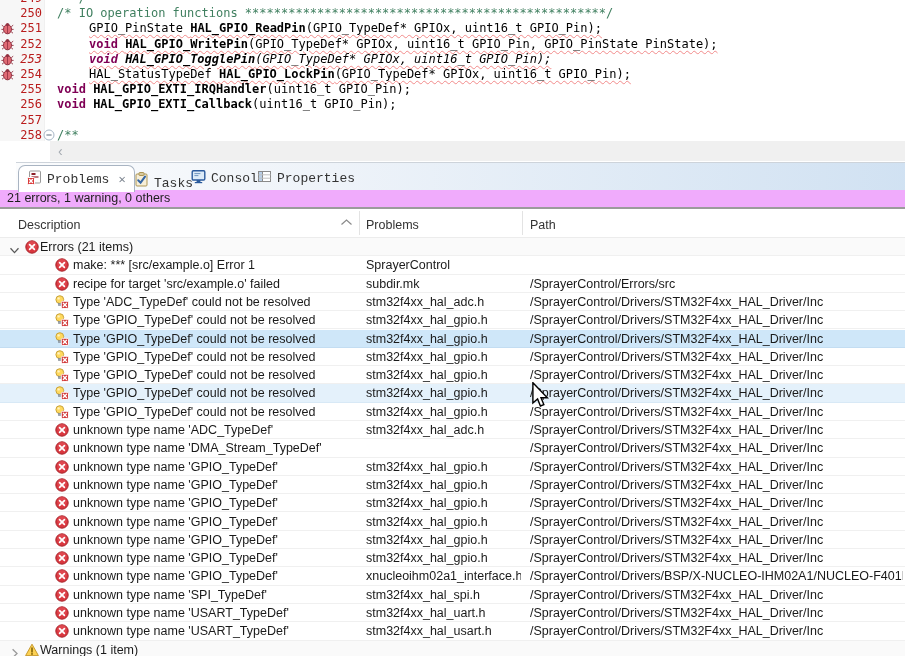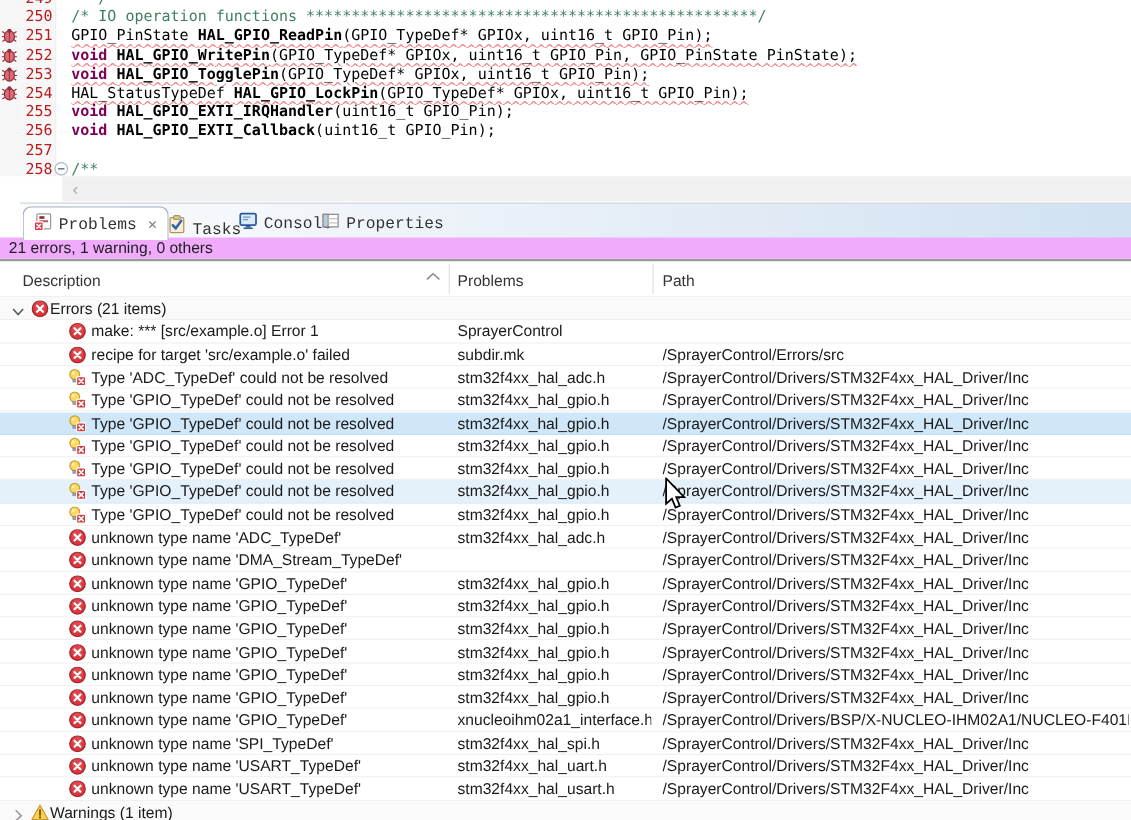--- a/index.html
+++ b/index.html
@@ -12,21 +12,21 @@
   #gutter-bg { position:absolute; left:0; top:0; width:45px; height:141px; background:#f7f7f7; border-right:1px solid #f0f0f0; }
   .code-line { position:absolute; left:0; height:15.2px; width:905px; white-space:pre; font-family:"DejaVu Sans Mono", monospace; font-size:12px; line-height:15.2px; }
   .ln-marker { position:absolute; left:1px; width:15px; top:1px; height:13px; }
   .ln-num { position:absolute; left:15px; width:27px; text-align:right; color:#b91c1c; font-family:"DejaVu Sans Mono", monospace; font-size:12px; }
   .ln-fold { position:absolute; left:43px; width:13px; top:1.5px; }
   .ln-code { position:absolute; left:57px; }
   .tk-cm { color:#3F7F5F; }
   .tk-kw { color:#7F0055; font-weight:bold; }
   .tk-fn { color:#000; font-weight:bold; }
   .tk-pl { color:#000; }
-  .sq { text-decoration-line:underline; text-decoration-style:wavy; text-decoration-color:#f28b8b; text-decoration-thickness:1px; text-underline-offset:2px; }
+  .sq { text-decoration-line:underline; text-decoration-style:wavy; text-decoration-color:#f28b8b; text-decoration-thickness:1px; text-underline-offset:2px;margin-left:32px; }
   #hscroll { position:absolute; left:50px; top:141px; width:855px; height:20px; background:#f0f0f0; }
   #hscroll .larr { position:absolute; left:8px; top:1px; color:#a3a9b0; font-size:14px; line-height:18px; }
 
   
   #tabstrip { position:absolute; left:16px; top:162px; width:905px; height:44px;
     background:linear-gradient(90deg,#fbfcfd 0%,#eef3f9 35%,#d0e1f2 100%);
     border-top:1px solid #cdd3da; border-bottom:1px solid #b7c1ce;font-family:Liberation Mono, monospace; }
   .tab { position:absolute; top:2px; height:26px; display:flex; align-items:center; gap:5px; font-size:13px; color:#333; padding:0 8px; }
   .tab.active { background:#fff; border:1px solid #a9b4c2; border-bottom:none; border-radius:7px 7px 0 0; height:27px; z-index:2; }
   .tab .close { color:#7d8590; font-size:12px; margin-left:4px; }
@@ -66,21 +66,21 @@
               <path d="M6.5 2.8 V11.6" stroke="#903040" stroke-width="0.8"></path>
               <circle cx="6.5" cy="2.6" r="1.7" fill="#903040"></circle>
               <path d="M2.7 4.6 L0.8 3.2 M2.4 7.4 L0.4 7.4 M2.8 9.8 L1 11.2 M10.3 4.6 L12.2 3.2 M10.6 7.4 L12.6 7.4 M10.2 9.8 L12 11.2" stroke="#903040" stroke-width="0.9"></path>
             </svg></span><span class="ln-num">251</span><span class="ln-code sq"><span class="tk-pl">GPIO_PinState </span><span class="tk-fn">HAL_GPIO_ReadPin</span><span class="tk-pl">(GPIO_TypeDef* GPIOx, uint16_t GPIO_Pin);</span></span></div>
         <div class="code-line" style="top: 36.6px;"><span class="ln-marker"><svg width="13" height="13" viewBox="0 0 13 13">
               <ellipse cx="6.5" cy="7.2" rx="4" ry="4.6" fill="#e06a74" stroke="#903040"></ellipse>
               <path d="M6.5 2.8 V11.6" stroke="#903040" stroke-width="0.8"></path>
               <circle cx="6.5" cy="2.6" r="1.7" fill="#903040"></circle>
               <path d="M2.7 4.6 L0.8 3.2 M2.4 7.4 L0.4 7.4 M2.8 9.8 L1 11.2 M10.3 4.6 L12.2 3.2 M10.6 7.4 L12.6 7.4 M10.2 9.8 L12 11.2" stroke="#903040" stroke-width="0.9"></path>
             </svg></span><span class="ln-num">252</span><span class="ln-code sq"><span class="tk-kw">void </span><span class="tk-fn">HAL_GPIO_WritePin</span><span class="tk-pl">(GPIO_TypeDef* GPIOx, uint16_t GPIO_Pin, GPIO_PinState PinState);</span></span></div>
-        <div class="code-line" style="top: 51.8px;"><span class="ln-marker"><svg width="13" height="13" viewBox="0 0 13 13">
+        <div class="code-line" style="top: 51.8px; font-style: italic;"><span class="ln-marker"><svg width="13" height="13" viewBox="0 0 13 13">
               <ellipse cx="6.5" cy="7.2" rx="4" ry="4.6" fill="#e06a74" stroke="#903040"></ellipse>
               <path d="M6.5 2.8 V11.6" stroke="#903040" stroke-width="0.8"></path>
               <circle cx="6.5" cy="2.6" r="1.7" fill="#903040"></circle>
               <path d="M2.7 4.6 L0.8 3.2 M2.4 7.4 L0.4 7.4 M2.8 9.8 L1 11.2 M10.3 4.6 L12.2 3.2 M10.6 7.4 L12.6 7.4 M10.2 9.8 L12 11.2" stroke="#903040" stroke-width="0.9"></path>
             </svg></span><span class="ln-num">253</span><span class="ln-code sq"><span class="tk-kw">void </span><span class="tk-fn">HAL_GPIO_TogglePin</span><span class="tk-pl">(GPIO_TypeDef* GPIOx, uint16_t GPIO_Pin);</span></span></div>
         <div class="code-line" style="top: 67px;"><span class="ln-marker"><svg width="13" height="13" viewBox="0 0 13 13">
               <ellipse cx="6.5" cy="7.2" rx="4" ry="4.6" fill="#e06a74" stroke="#903040"></ellipse>
               <path d="M6.5 2.8 V11.6" stroke="#903040" stroke-width="0.8"></path>
               <circle cx="6.5" cy="2.6" r="1.7" fill="#903040"></circle>
               <path d="M2.7 4.6 L0.8 3.2 M2.4 7.4 L0.4 7.4 M2.8 9.8 L1 11.2 M10.3 4.6 L12.2 3.2 M10.6 7.4 L12.6 7.4 M10.2 9.8 L12 11.2" stroke="#903040" stroke-width="0.9"></path>

